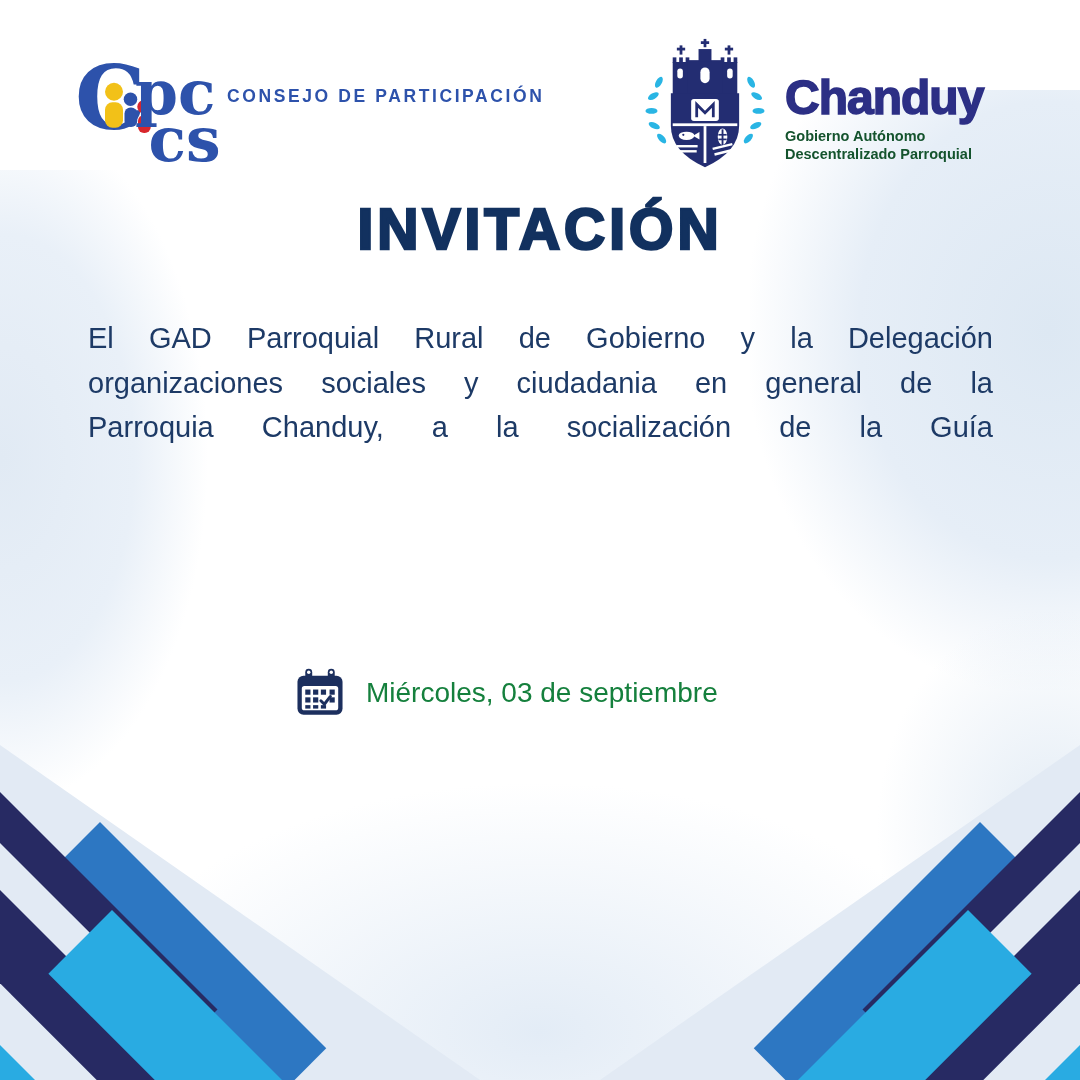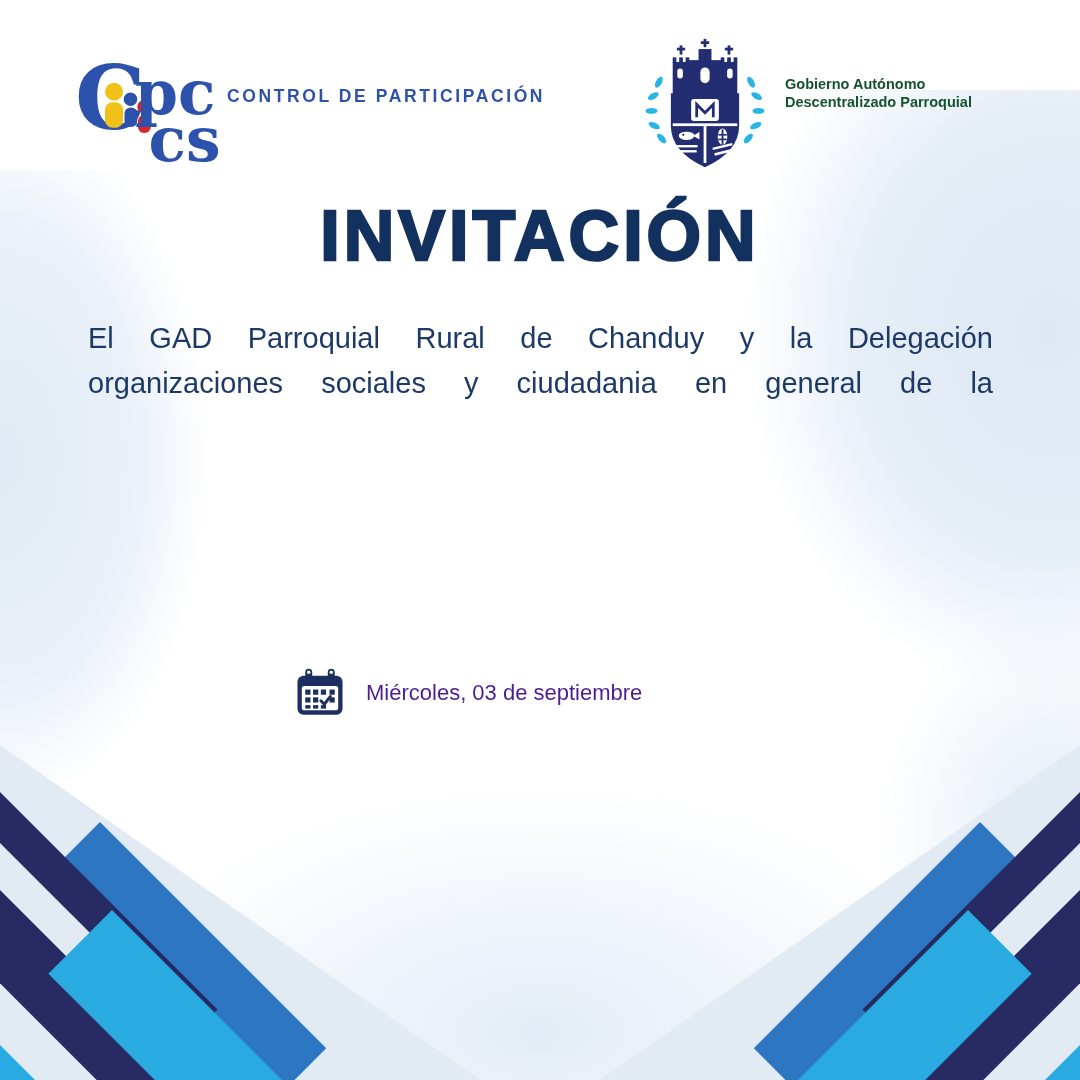--- a/index.html
+++ b/index.html
@@ -26,34 +26,34 @@
   .cpccs-name{position:absolute;left:227px;top:84px;color:#2d52ab;font-weight:bold;
     font-size:17.5px;letter-spacing:2.6px;line-height:25px;}
   .chanduy-crest{position:absolute;left:645px;top:38px;width:120px;height:143px;}
   .chanduy-word{position:absolute;left:785px;top:72px;}
   .chanduy-word .name{color:#2c2f85;font-weight:bold;font-size:48px;letter-spacing:-1px;
     -webkit-text-stroke:1.6px #2c2f85;line-height:52px;}
   .chanduy-word .sub{color:#14532d;font-size:14.5px;font-weight:bold;line-height:18px;margin-top:3px;}
 
   
   .title{position:absolute;left:0;top:196px;width:1080px;text-align:center;
-    color:#12315f;font-weight:bold;font-size:70px;letter-spacing:4px;
+    color:#12315f;font-weight:bold;font-size:57px;letter-spacing:4px;
     -webkit-text-stroke:2.6px #12315f;}
 
   
   .body-text{position:absolute;left:88px;top:316px;width:905px;color:#1d3a66;
     font-size:29px;line-height:44.5px;}
   .body-line{text-align:justify;text-align-last:justify;white-space:normal;}
   .body-line.last{text-align-last:left;}
 
   
   .details{position:absolute;left:292px;top:664px;}
   .detail-row{display:flex;align-items:center;height:58px;margin-bottom:19px;}
   .detail-icon{width:56px;height:56px;flex:0 0 56px;display:flex;align-items:center;justify-content:center;}
-  .detail-text{color:#4c1d95;font-size:22px;margin-left:18px;white-space:nowrap;}
+  .detail-text{color:#15803d;font-size:28px;margin-left:18px;white-space:nowrap;}
 </style>
 </head>
 <body>
 
 <div class="canvas">
 
   <div class="wash wash-tr"></div>
   <div class="wash wash-left"></div>
   <div class="wash wash-right2"></div>
   <div class="wash wash-bottom"></div>
@@ -88,21 +88,21 @@
           <circle cx="74" cy="68" r="9" fill="#2d52ab"></circle>
           <rect x="66" y="79" width="17" height="26" rx="8" fill="#2d52ab"></rect>
           <circle cx="92" cy="78" r="9" fill="#d8262c"></circle>
           <rect x="84" y="89" width="17" height="24" rx="8" fill="#d8262c"></rect>
         </g>
         <text x="80" y="88" font-family="DejaVu Serif, serif" font-weight="bold" font-size="82" fill="#2d52ab">pc</text>
         <text x="98" y="150" font-family="DejaVu Serif, serif" font-weight="bold" font-size="82" fill="#2d52ab">cs</text>
       </svg>
     </div>
     <div class="cpccs-name">
-      <div>CONTROL DE PARTICIPACIÓN</div>
+      <div>CONSEJO DE PARTICIPACIÓN</div>
     </div>
 
     <div class="chanduy-crest">
       <svg viewBox="0 0 130 155" width="120" height="143">
         <g fill="#29b5e4">
           <ellipse cx="15" cy="48" rx="6.5" ry="3.2" transform="rotate(-60 15 48)"></ellipse>
           <ellipse cx="9" cy="63" rx="6.5" ry="3.2" transform="rotate(-30 9 63)"></ellipse>
           <ellipse cx="7" cy="79" rx="6.5" ry="3.2" transform="rotate(0 7 79)"></ellipse>
           <ellipse cx="10" cy="95" rx="6.5" ry="3.2" transform="rotate(25 10 95)"></ellipse>
           <ellipse cx="18" cy="109" rx="6.5" ry="3.2" transform="rotate(48 18 109)"></ellipse>
@@ -149,32 +149,34 @@
           <ellipse cx="84" cy="107" rx="5.2" ry="9" fill="#ffffff"></ellipse>
           <rect x="83" y="99" width="2" height="17" fill="#232d72"></rect>
           <rect x="79.5" y="104" width="9" height="1.8" fill="#232d72"></rect>
           <rect x="79.5" y="109" width="9" height="1.8" fill="#232d72"></rect>
           <rect x="73" y="119" width="22" height="2.6" fill="#ffffff" transform="rotate(-14 73 119)"></rect>
           <rect x="75" y="125" width="19" height="2.6" fill="#ffffff" transform="rotate(-14 75 125)"></rect>
         </g>
       </svg>
     </div>
     <div class="chanduy-word">
+      <div class="name">Chanduy</div>
       <div class="sub">
         <div>Gobierno Autónomo</div>
         <div>Descentralizado Parroquial</div>
       </div>
     </div>
   </div>
 
   <div class="title">INVITACIÓN</div>
 
   <div class="body-text">
-    <div class="body-line">El GAD Parroquial Rural de Chanduy y la Delegación</div>
+    <div class="body-line">El GAD Parroquial Rural de Gobierno y la Delegación</div>
     <div class="body-line">organizaciones sociales y ciudadania en general de la</div>
+    <div class="body-line">Parroquia Chanduy, a la socialización de la Guía</div>
   </div>
 
   <div class="details">
 
     <div class="detail-row">
       <div class="detail-icon">
         <svg viewBox="0 0 60 60" width="52" height="52">
           <rect x="4" y="10" width="52" height="45" rx="7" fill="#1c2f5e"></rect>
           <rect x="13" y="2" width="8" height="13" rx="4" fill="#1c2f5e"></rect>
           <circle cx="17" cy="6" r="2" fill="#ffffff"></circle>

